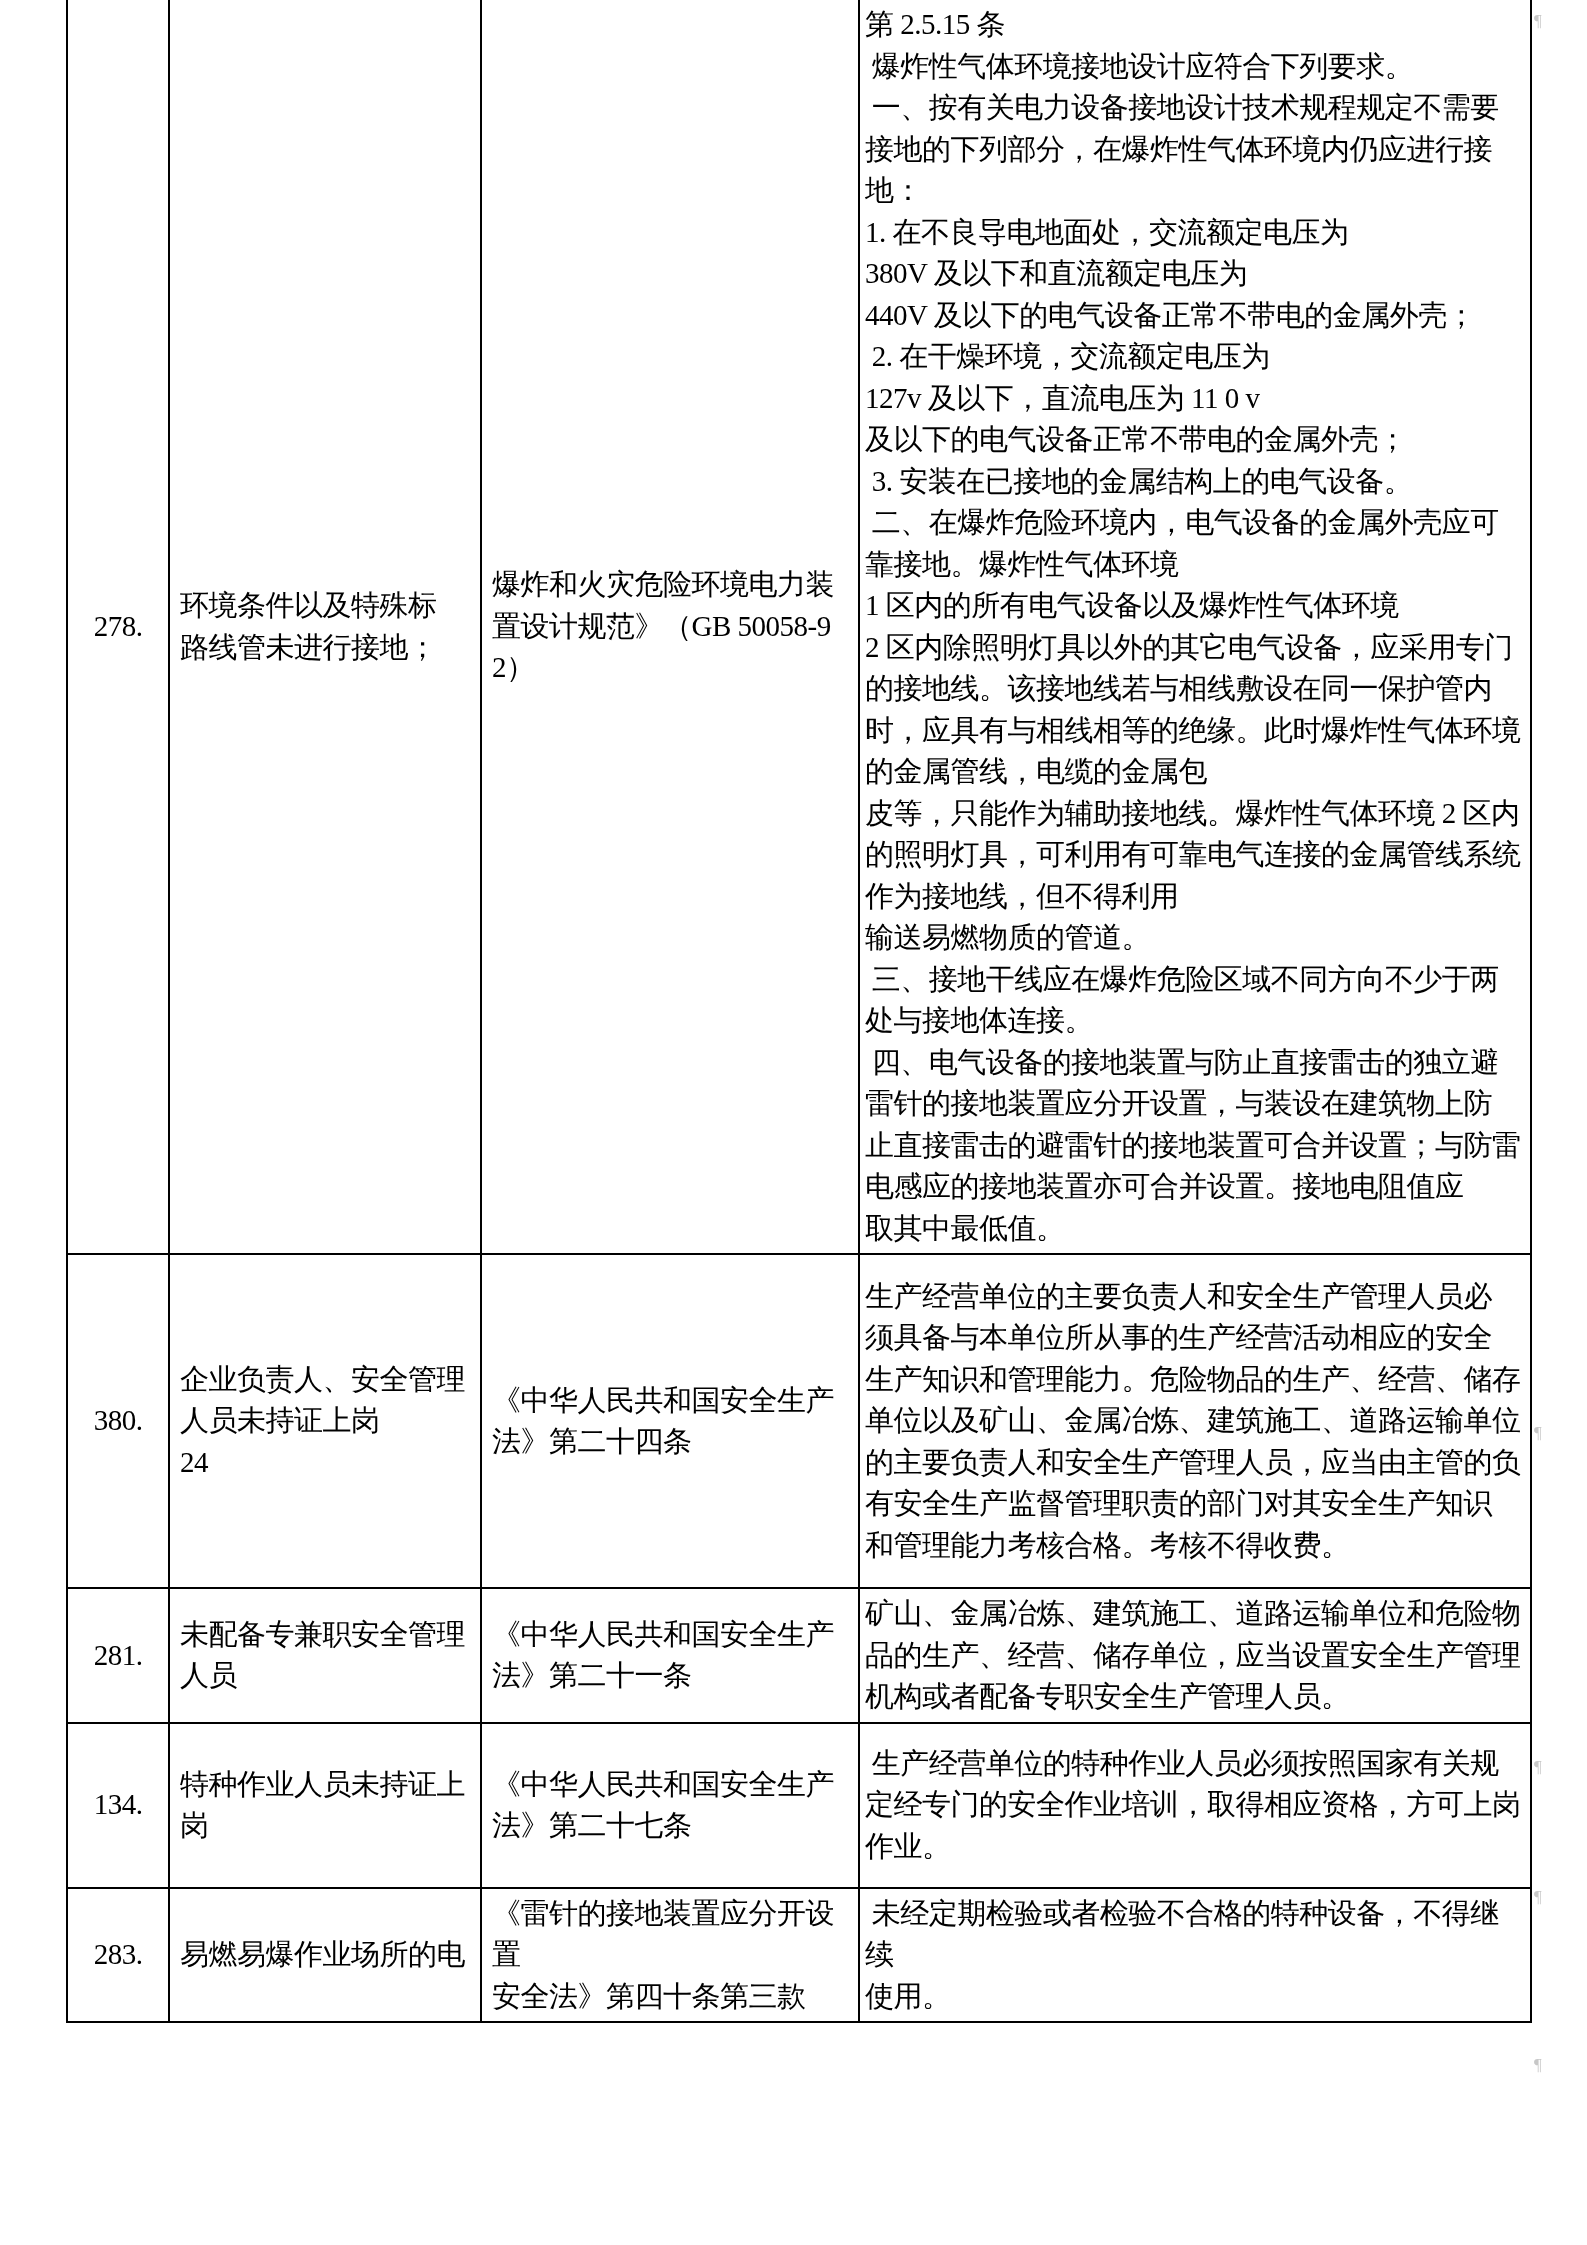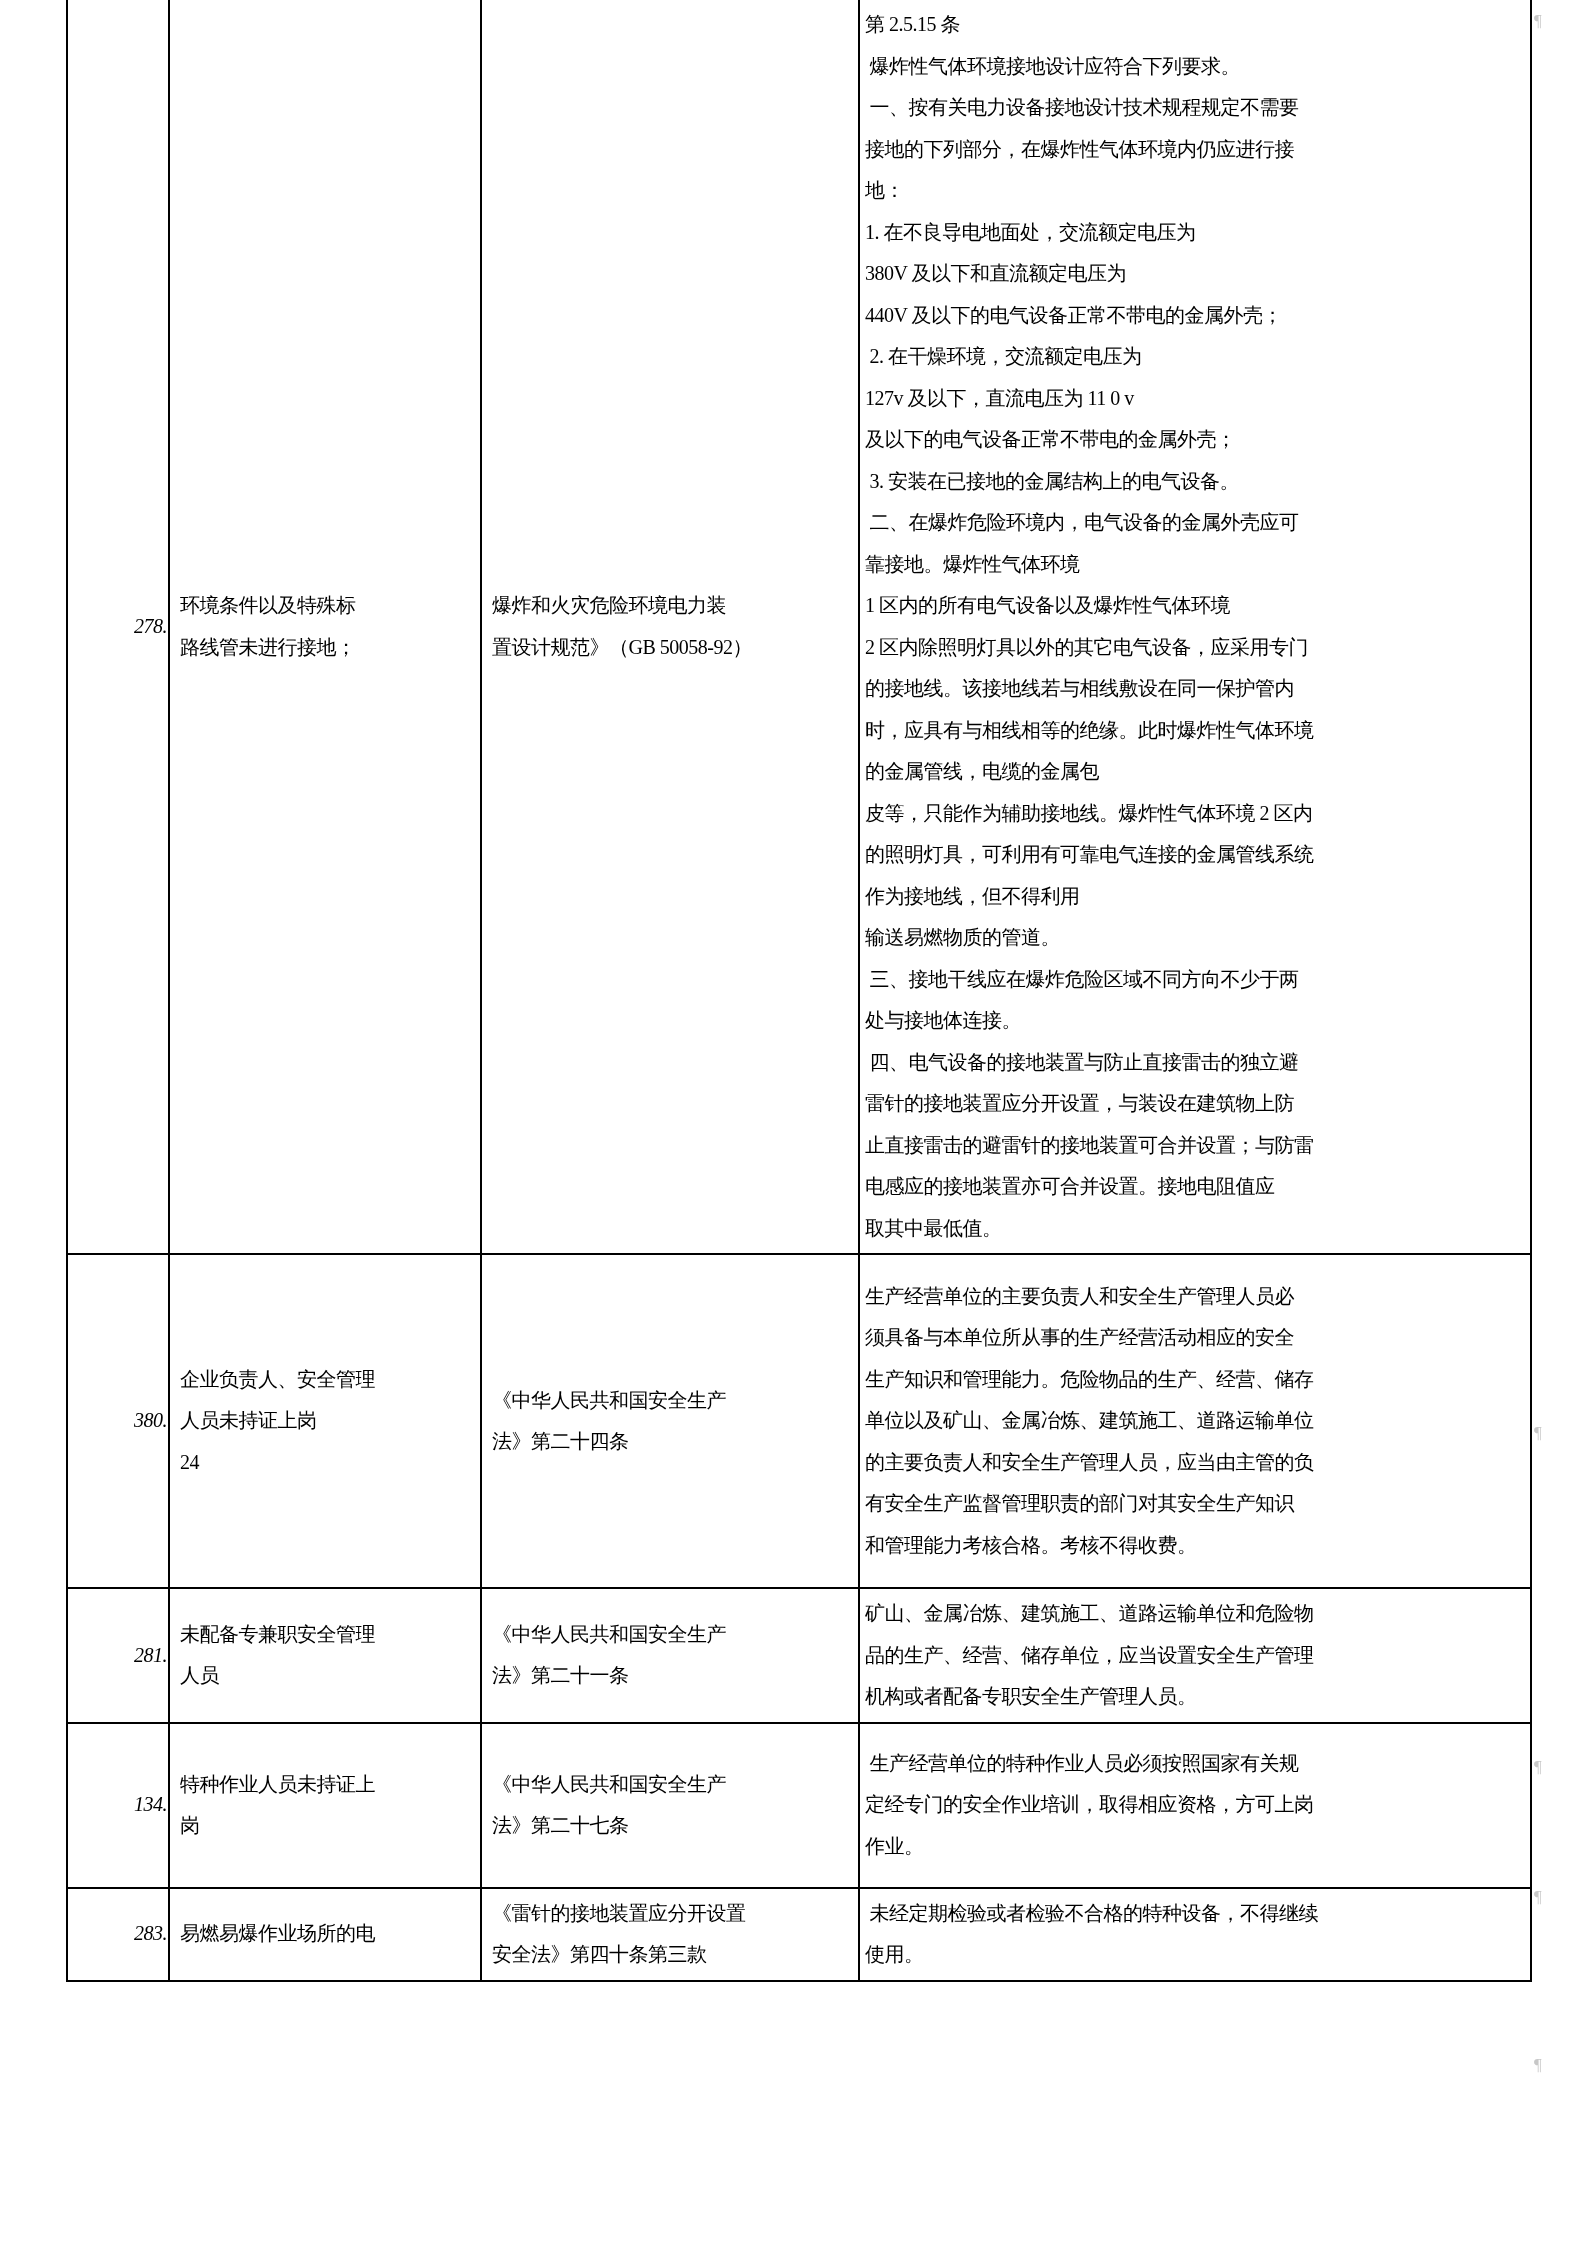--- a/index.html
+++ b/index.html
@@ -22,36 +22,35 @@
     width: 1464px;
   }
   table.doc-table {
     border-collapse: collapse;
     table-layout: fixed;
     width: 1464px;
   }
   table.doc-table td {
     border: 2px solid #000000;
     box-sizing: border-box;
-    font-size: 20px;
+    font-size: 29px;
     letter-spacing: -0.5px;
     line-height: 41.5px;
     vertical-align: middle;
     overflow: hidden;
   }
   
   tr.row-cut td { border-top: none; }
   col.c-no    { width: 102px; }
   col.c-issue { width: 312px; }
   col.c-ref   { width: 378px; }
   col.c-det   { width: 672px; }
   td.cell-no {
-    text-align: right;
+    text-align: center;
     vertical-align: middle;
-    font-style: italic;
   }
   td.cell-issue, td.cell-ref {
     vertical-align: middle;
     padding: 0 6px 0 10px;
   }
   td.cell-detail {
     vertical-align: top;
     padding: 4px 6px 4px 5px;
   }
   .pre { white-space: pre-wrap; word-break: break-all; }

